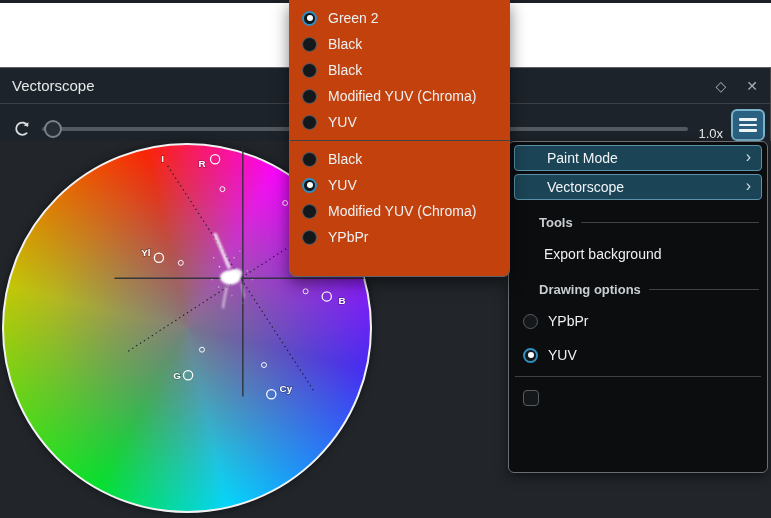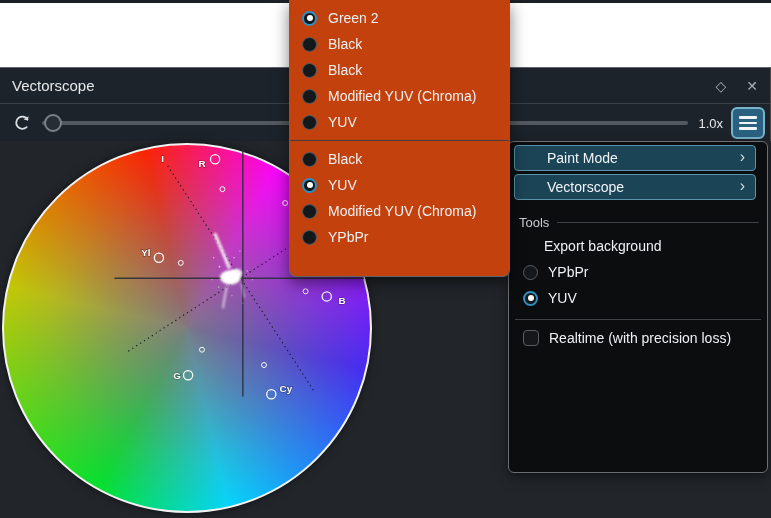--- a/index.html
+++ b/index.html
@@ -10,21 +10,21 @@
   
   .window { position:absolute; left:0; top:67px; width:771px; height:451px;
             background:#1d232a; border-top:1px solid #60646a; border-right:1px solid #46494d; }
   .titlebar { position:absolute; left:0; top:0; width:100%; height:36px;
               display:flex; align-items:center; padding:0 12px; border-bottom:1px solid #3b4046; }
   .titlebar .title { color:#e6e9eb; font-size:15px; }
   .titlebar .win-icons { margin-left:auto; display:flex; gap:20px; }
   .titlebar .win-icons span { color:#a7adb3; font-size:14px; cursor:default; line-height:1; }
 
   .toolbar { position:absolute; left:0; top:37px; width:100%; height:36px;
-             display:flex; align-items:center; padding:0 5px 0 10px; }
+             display:flex; align-items:flex-end; padding:0 5px 0 10px; }
   .refresh-btn { width:24px; height:24px; display:flex; align-items:center; justify-content:center; }
   .slider { position:relative; flex:1; height:24px; margin:0 8px; }
   .slider .track { position:absolute; left:0; right:0; top:10px; height:4px; border-radius:2px; background:#54595f; }
   .slider .handle { position:absolute; left:2px; top:3px; width:18px; height:18px; border-radius:50%;
                     background:#272d34; border:2px solid #7b8187; }
   .zoom-label { color:#e6e9eb; font-size:13px; margin:0 8px 0 2px; }
   .hamburger-btn { width:34px; height:32px; border-radius:6px; background:#2b6180; border:2px solid #79b4cd;
                    display:flex; flex-direction:column; justify-content:center; align-items:center; gap:3px; }
   .hamburger-btn i { display:block; width:18px; height:2.5px; background:#f2f5f7; border-radius:1px; }
 
@@ -34,28 +34,28 @@
            border:2px solid #f2f2f2; box-shadow:0 0 8px rgba(0,0,0,.55);
            background:
              radial-gradient(circle, rgba(125,122,132,0.95) 0%, rgba(125,122,132,0.62) 26%, rgba(128,128,128,0.25) 52%, rgba(128,128,128,0) 74%),
              conic-gradient(from -13deg, #ff2000 0deg, #ff00ff 42deg, #4428f5 116deg, #00d8ff 180deg, #00e42a 222deg, #c6ca00 296deg, #ff2000 360deg); }
   .scope-svg { position:absolute; left:0; top:73px; }
 
   
   .options-panel { position:absolute; left:508px; top:73px; width:260px; height:332px;
                    background:#0b0d0f; border:1px solid #6b6e72; border-radius:6px;
                    box-shadow:0 4px 12px rgba(0,0,0,.5); color:#eef1f3; font-size:14px; z-index:5; }
-  .submenu-btn { position:relative; height:26px; margin:3px 11px 2px 5px; border-radius:4px;
+  .submenu-btn { position:relative; height:26px; margin:3px 5px 2px 5px; border-radius:4px;
                  background:#1b4456; border:1px solid #5b93aa; display:flex; align-items:center;
                  padding-left:32px; color:#f2f5f7; }
   .submenu-btn .chev { position:absolute; right:10px; top:2px; font-size:16px; color:#d4dbdf; }
   .section-header { display:flex; align-items:center; height:22px; margin-top:11px; padding-left:10px;
-                    color:#c9ced2; font-weight:normal; font-size:13px; }
+                    color:#c9ced2; font-weight:bold; font-size:13px;margin-left:20px; }
   .section-header::after { content:""; flex:1; height:1px; background:#3e4247; margin:0 8px; }
-  .panel-item { display:flex; align-items:center; height:26px; padding-left:14px; gap:10px; }
+  .panel-item { display:flex; align-items:center; height:26px; padding-left:14px; gap:10px;margin-top:8px; }
   .panel-item.action { padding-left:35px; }
   .panel-sep { height:1px; background:#3e4247; margin:8px 6px 5px 6px; }
 
   
   .checkbox { width:16px; height:16px; border-radius:4px; border:1.5px solid #585d62; background:#15181b;
               display:flex; align-items:center; justify-content:center; flex:none; }
   .checkbox svg { visibility:hidden; }
   .checkbox.checked { border-color:#3f9fcc; background:#123c52; }
   .checkbox.checked svg { visibility:visible; }
   .radio { width:15px; height:15px; border-radius:50%; border:1.5px solid #585d62; background:#15181b;
@@ -180,38 +180,40 @@
         <span class="chev">›</span>
       </div>
 
       <div class="section-header">
         <span>Tools</span>
       </div>
       <div class="panel-item action">
         <span>Export background</span>
       </div>
 
+      <div class="section-header">
+        <span>Drawing options</span>
+      </div>
 
       <div class="panel-item">
         <span class="radio"></span>
         <span>YPbPr</span>
       </div>
       <div class="panel-item">
         <span class="radio checked"></span>
         <span>YUV</span>
       </div>
 
       <div class="panel-sep"></div>
       <div class="panel-item">
         <span class="checkbox">
           <svg width="11" height="11" viewBox="0 0 12 12">
               <path d="M2.5 6.5 L5 9 L9.5 3.2" stroke="#fff" stroke-width="2" fill="none" stroke-linecap="round"></path>
             </svg>
         </span>
-        <span>Realtime (with precision loss)</span>
       </div>
     </div>
 
   </div>
 
   <div class="dropdown">
     <div class="menu-item">
       <span class="radio checked"></span>
       <span>Green 2</span>
     </div>

